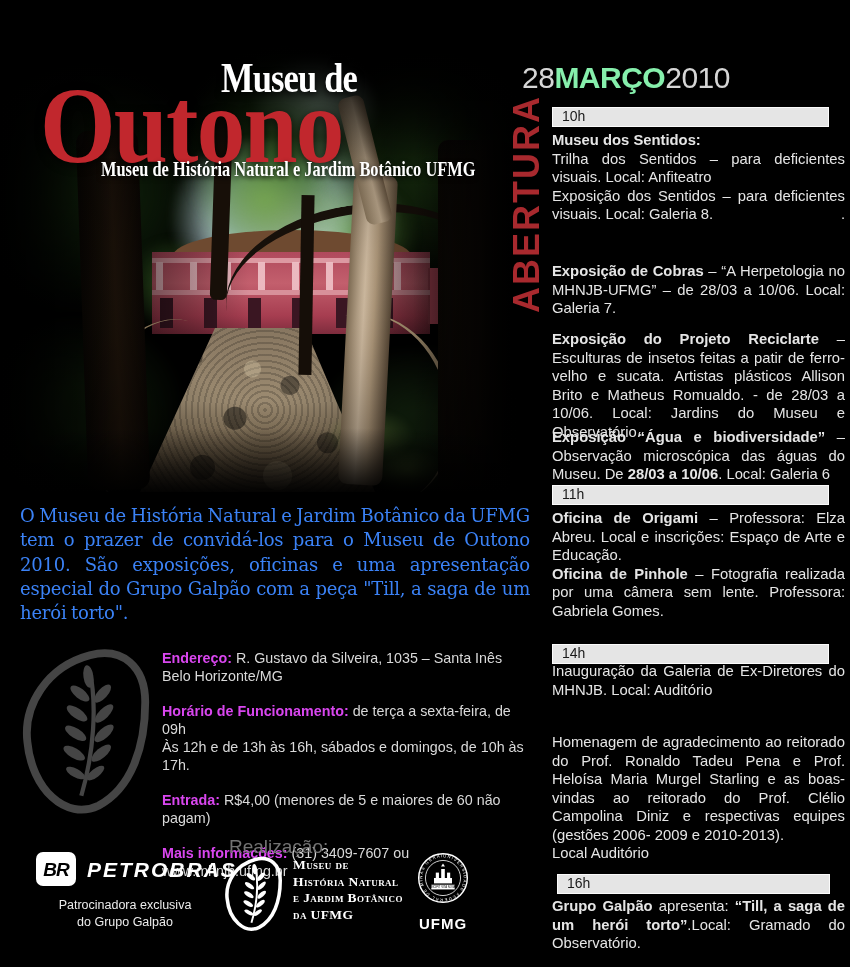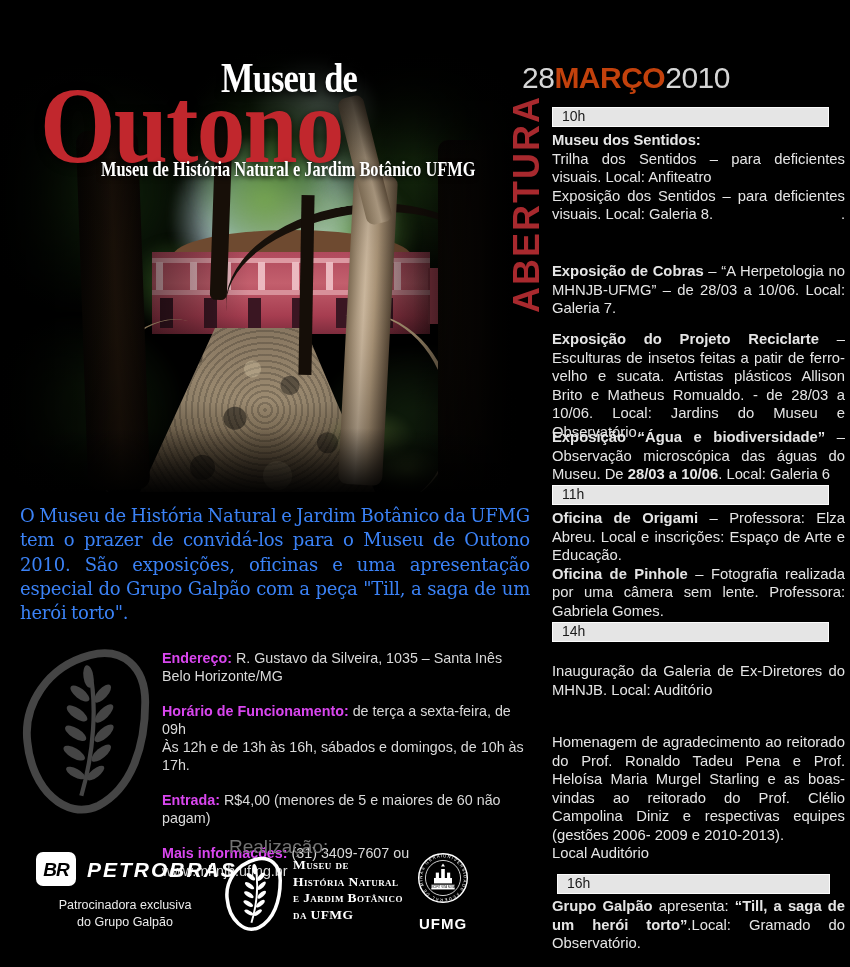--- a/index.html
+++ b/index.html
@@ -76,28 +76,28 @@
     transform:scaleX(.82);transform-origin:0 0;letter-spacing:-1px;text-shadow:0 2px 8px #000;z-index:5;}
   .title-large{position:absolute;left:40px;top:72px;font:700 108px/1 "Liberation Serif",serif;color:var(--accent-red,#c1272d);
     transform:scaleX(.9);transform-origin:0 0;letter-spacing:-2px;text-shadow:0 3px 10px rgba(0,0,0,.7);z-index:6;}
   .subtitle{position:absolute;left:101px;top:159px;font:700 21px/1 "Liberation Serif",serif;color:#fff;
     transform:scaleX(.78);transform-origin:0 0;text-shadow:0 2px 6px #000;z-index:6;}
   
   .intro{position:absolute;left:20px;top:486px;width:510px;font:400 18px/24.3px "DejaVu Serif",serif;
     color:#3b82f6;text-align:justify;text-align-last:left;letter-spacing:-.2px;word-spacing:-1px;z-index:4;}
   
   .date{position:absolute;left:522px;top:63px;font-size:30px;line-height:30px;color:#d6d6d6;letter-spacing:-.5px;}
-  .date b{font-weight:700;color:#c2410c;}
+  .date b{font-weight:700;color:#86efac;}
   .abertura{position:absolute;left:509px;top:313px;transform:rotate(-90deg);transform-origin:0 0;
     font:700 36px/1 "Liberation Sans",sans-serif;letter-spacing:2px;color:var(--side-red,#a8292e);}
   
   #schedule{position:absolute;inset:0;}
   .time-bar{position:absolute;left:552px;width:277px;height:20px;background:var(--bar-bg,#e5e5e5);
     border:1px solid #fbfbfb;color:var(--bar-text,#1a1a1a);font-size:14px;line-height:17px;padding-left:9px;}
-  #bar-10h{top:107px}#bar-11h{top:485px}#bar-14h{top:622px}#bar-14h30{top:706px}
+  #bar-10h{top:107px}#bar-11h{top:485px}#bar-14h{top:644px}#bar-14h30{top:706px}
   #bar-16h{top:874px;left:557px;width:273px;}
   .sched{position:absolute;left:552px;width:293px;color:#e5e5e5;font-size:14.8px;line-height:18.5px;}
   .sched p{margin:0;text-align:justify;text-align-last:left;}
   .sched b{font-weight:700;}
   .flush-right{float:right;}
   #grp-10h{top:131px}#grp-cobras{top:262px}#grp-reciclarte{top:330px}#grp-agua{top:428px}
   #grp-11h{top:509px}#grp-14h{top:662px}#grp-14h30{top:733px}#grp-16h{top:897px}
   
   .watermark-leaf{position:absolute;left:16px;top:643px;width:142px;height:182px;color:#454545;}
   .info{position:absolute;left:162px;top:649px;width:372px;font-size:14.3px;line-height:18px;color:#d9d9d9;}

